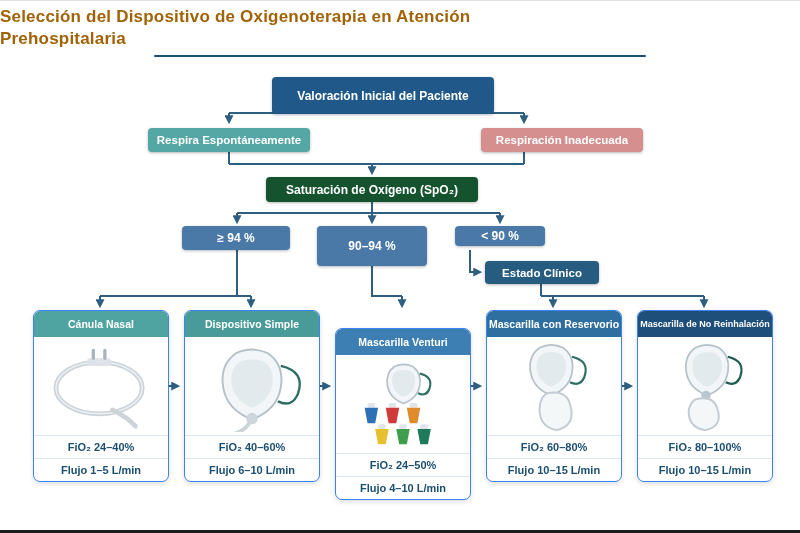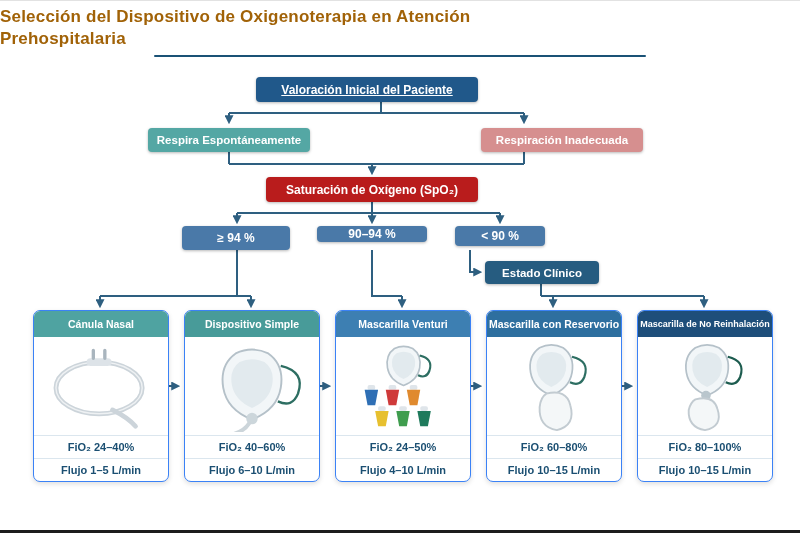--- a/index.html
+++ b/index.html
@@ -15,36 +15,36 @@
   .title .t1, .title .t2 { font-size:17px; font-weight:bold; line-height:22px; letter-spacing:.2px; }
   .title .rule { width:492px; height:2px; background:#1A5276; margin:5px auto 0; border-radius:1px; }
 
   .connectors { position:absolute; top:0; left:0; width:800px; height:533px; }
 
   .fbox {
     position:absolute; display:flex; align-items:center; justify-content:center;
     color:#ffffff; font-weight:bold; font-size:12px; border-radius:4px;
     box-shadow:0 1px 3px rgba(0,0,0,.28); white-space:nowrap;
   }
-  #b-val  { left:256px; top:77px;  width:222px; height:25px;text-decoration:underline; }
+  #b-val  { left:272px; top:77px;  width:222px; height:37px; }
   #b-resp { left:148px; top:128px; width:162px; height:24px; font-size:11.5px; }
   #b-inad { left:443px; top:128px; width:162px; height:24px; font-size:11.5px;margin-left:38px; }
   #b-sat  { left:266px; top:177px; width:212px; height:25px; }
   #b-ge94 { left:182px; top:226px; width:108px; height:24px; }
-  #b-9094 { left:317px; top:226px; width:110px; height:16px; }
+  #b-9094 { left:317px; top:226px; width:110px; height:40px; }
   #b-lt90 { left:455px; top:226px; width:90px;  height:20px; }
   #b-est  { left:485px; top:261px; width:114px; height:23px; font-size:11.5px; }
 
   .card {
     position:absolute; top:310px; width:134px; height:170px;
     background:#ffffff; border:1px solid #3b82f6; border-radius:7px;
     box-shadow:0 2px 5px rgba(0,0,0,.13);
     display:flex; flex-direction:column; overflow:hidden;
   }
-  #card-1 { left:33px; }  #card-2 { left:184px; } #card-3 { left:335px; }
+  #card-1 { left:33px; }  #card-2 { left:184px; } #card-3 { left:335px;margin-top:18px; }
   #card-4 { left:486px; } #card-5 { left:637px; }
   .card-header {
     height:26px; flex:0 0 26px; display:flex; align-items:center; justify-content:center;
     color:#ffffff; font-weight:bold; font-size:10.5px; white-space:nowrap; padding:0 2px;
   }
   #card-5 .card-header { font-size:9px; }
   .card-body {
     flex:1 1 auto; display:flex; align-items:center; justify-content:center;
     border-bottom:1px solid #dbe6ee; background:#ffffff;
   }
@@ -94,21 +94,21 @@
 
   <header class="title">
     <div class="t1">Selección del Dispositivo de Oxigenoterapia en Atención</div>
     <div class="t2">Prehospitalaria</div>
     <div class="rule"></div>
   </header>
 
   <div class="fbox" id="b-val" style="background: rgb(32, 88, 138);">Valoración Inicial del Paciente</div>
   <div class="fbox" id="b-resp" style="background: rgb(84, 167, 164);">Respira Espontáneamente</div>
   <div class="fbox" id="b-inad" style="background: rgb(214, 143, 143);">Respiración Inadecuada</div>
-  <div class="fbox" id="b-sat" style="background: #b91c1c;">Saturación de Oxígeno (SpO₂)</div>
+  <div class="fbox" id="b-sat" style="background: #14532d;">Saturación de Oxígeno (SpO₂)</div>
   <div class="fbox" id="b-ge94" style="background: rgb(74, 121, 168);">≥ 94 %</div>
   <div class="fbox" id="b-9094" style="background: rgb(74, 121, 168);">90–94 %</div>
   <div class="fbox" id="b-lt90" style="background: rgb(74, 121, 168);">&lt; 90 %</div>
   <div class="fbox" id="b-est" style="background: rgb(38, 92, 128);">Estado Clínico</div>
 
   <div class="card" id="card-1">
     <div class="card-header" style="background: rgb(79, 163, 161);">Cánula Nasal</div>
     <div class="card-body">
       <svg width="116" height="92" viewBox="0 0 120 96" xmlns="http://www.w3.org/2000/svg">
         <ellipse cx="58" cy="50" rx="45" ry="27" fill="none" stroke="#ccd4da" stroke-width="5"></ellipse>

